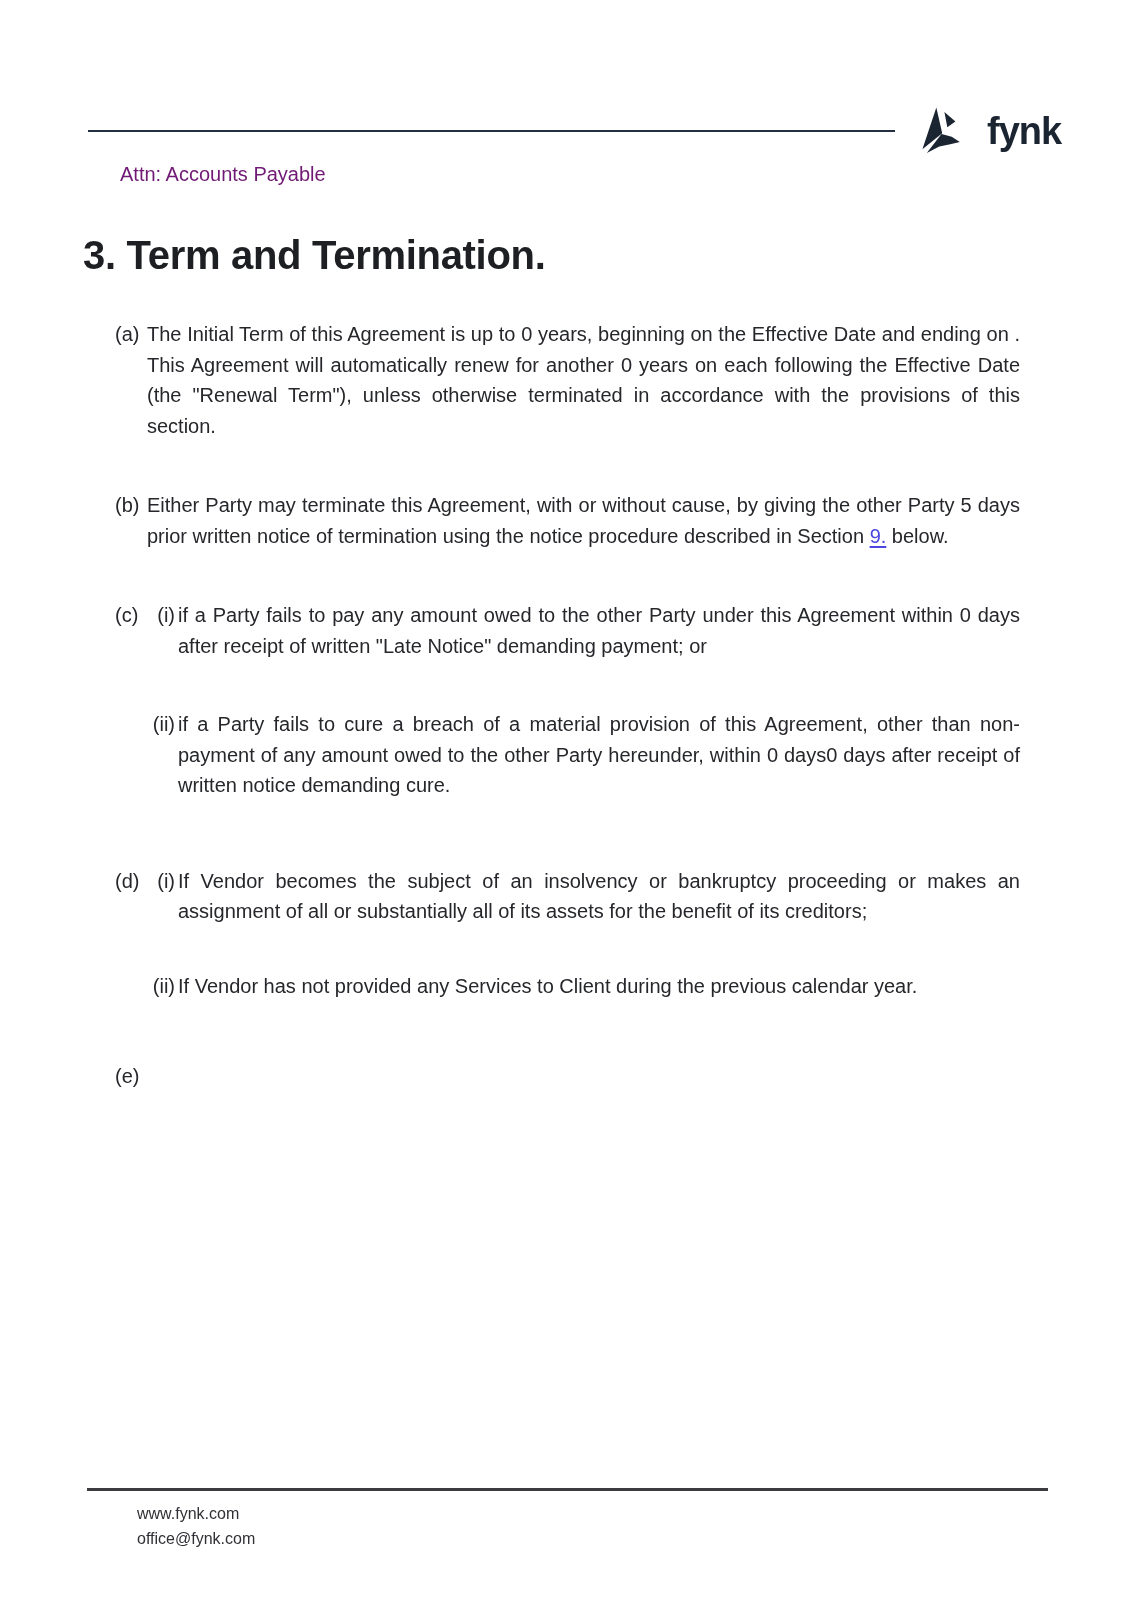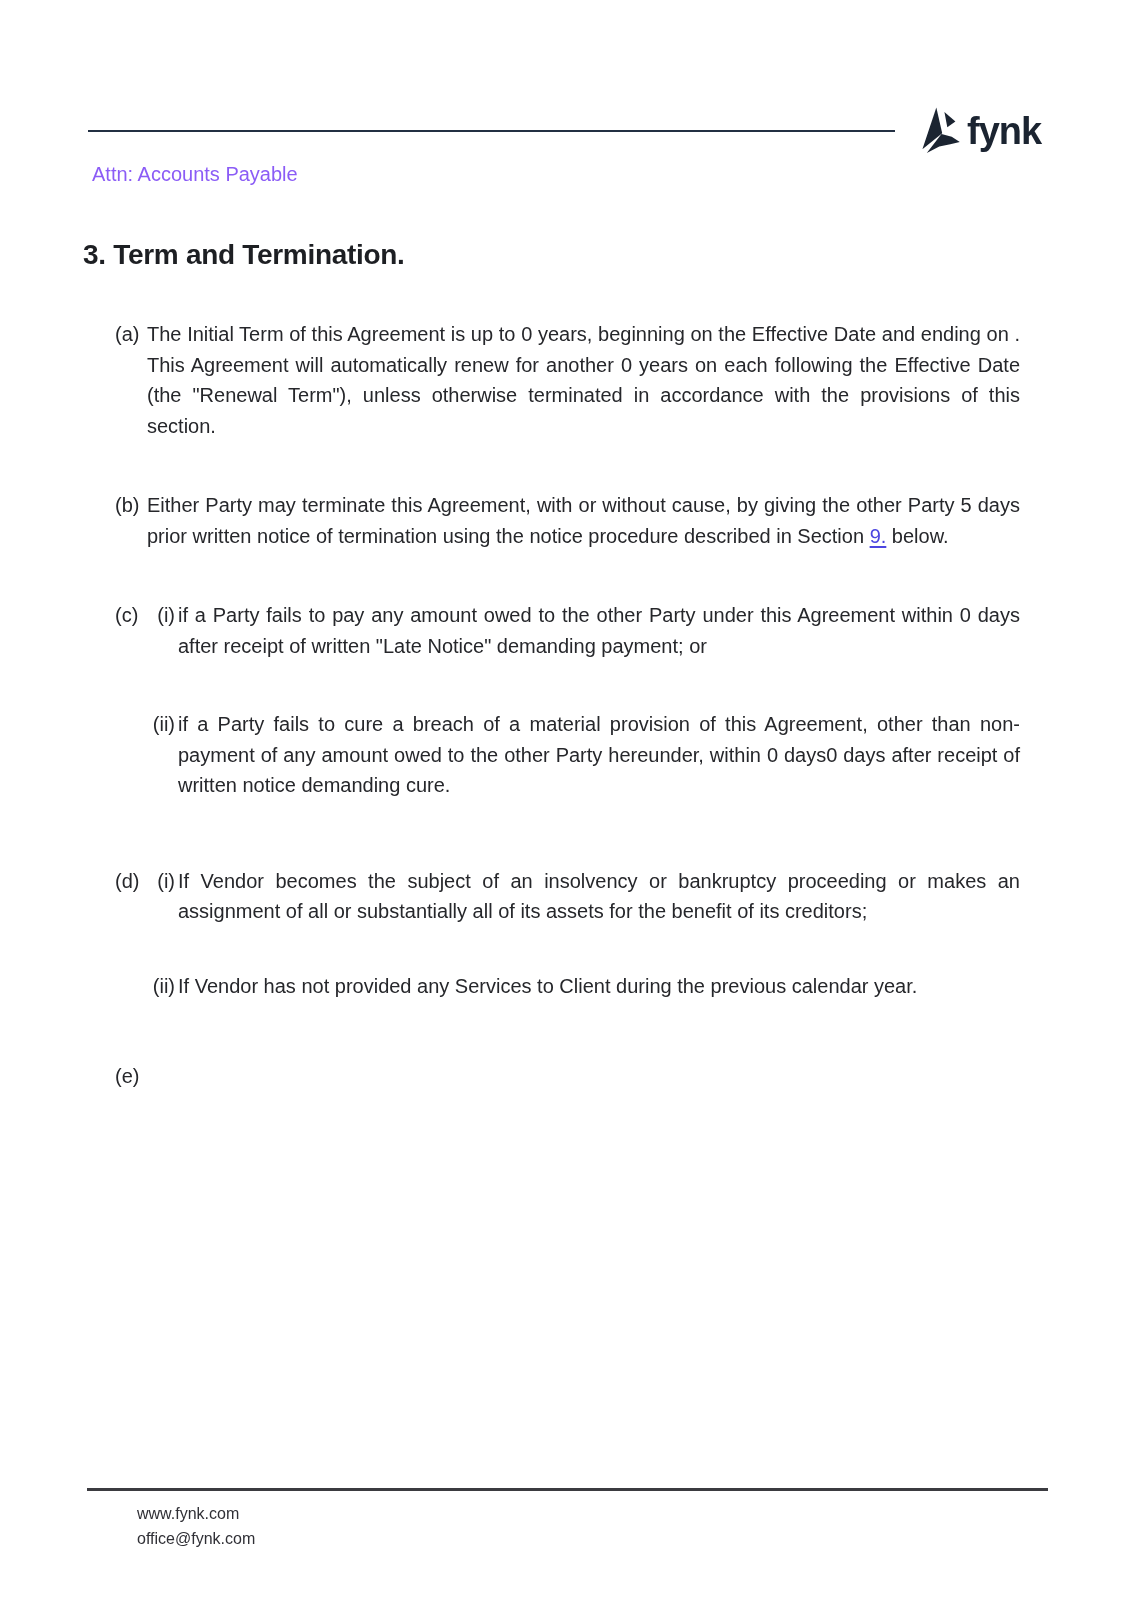--- a/index.html
+++ b/index.html
@@ -11,30 +11,30 @@
     color:#26272b;
     overflow:hidden;
   }
   
   .header{
     margin:103px 88px 0 88px;
     height:56px;
     display:flex;align-items:center;
   }
   .header-rule{flex:0 0 807px;height:2px;background:#233043;}
-  .logo{display:flex;align-items:center;margin-left:23px;gap:5px;}
+  .logo{display:flex;align-items:center;margin-left:23px;gap:25px;}
   .logo-text{
     font-size:38px;font-weight:700;color:#1b2431;letter-spacing:-1px;
     line-height:56px;
   }
   
-  .attn{margin:1px 111px 0 92px;font-size:20px;line-height:29px;color:#8b5cf6;}
+  .attn{margin:1px 111px 0 120px;font-size:20px;line-height:29px;color:#701a75;}
   .doc-heading{
     margin:46px 111px 0 83px;
-    font-size:28px;line-height:40px;font-weight:700;color:#1d1f23;
+    font-size:40px;line-height:40px;font-weight:700;color:#1d1f23;
     letter-spacing:-0.3px;
   }
   
   .clauses{margin:44px 111px 0 115px;font-size:20px;line-height:30.5px;}
   .item{position:relative;text-align:justify;color:#26272b;}
   .item.main{padding-left:32px;}
   .item.sub{padding-left:63px;}
   .item .label{position:absolute;left:0;top:0;}
   .item.main .label{width:30px;text-align:left;}
   .item.sub .label{width:60px;text-align:right;}

